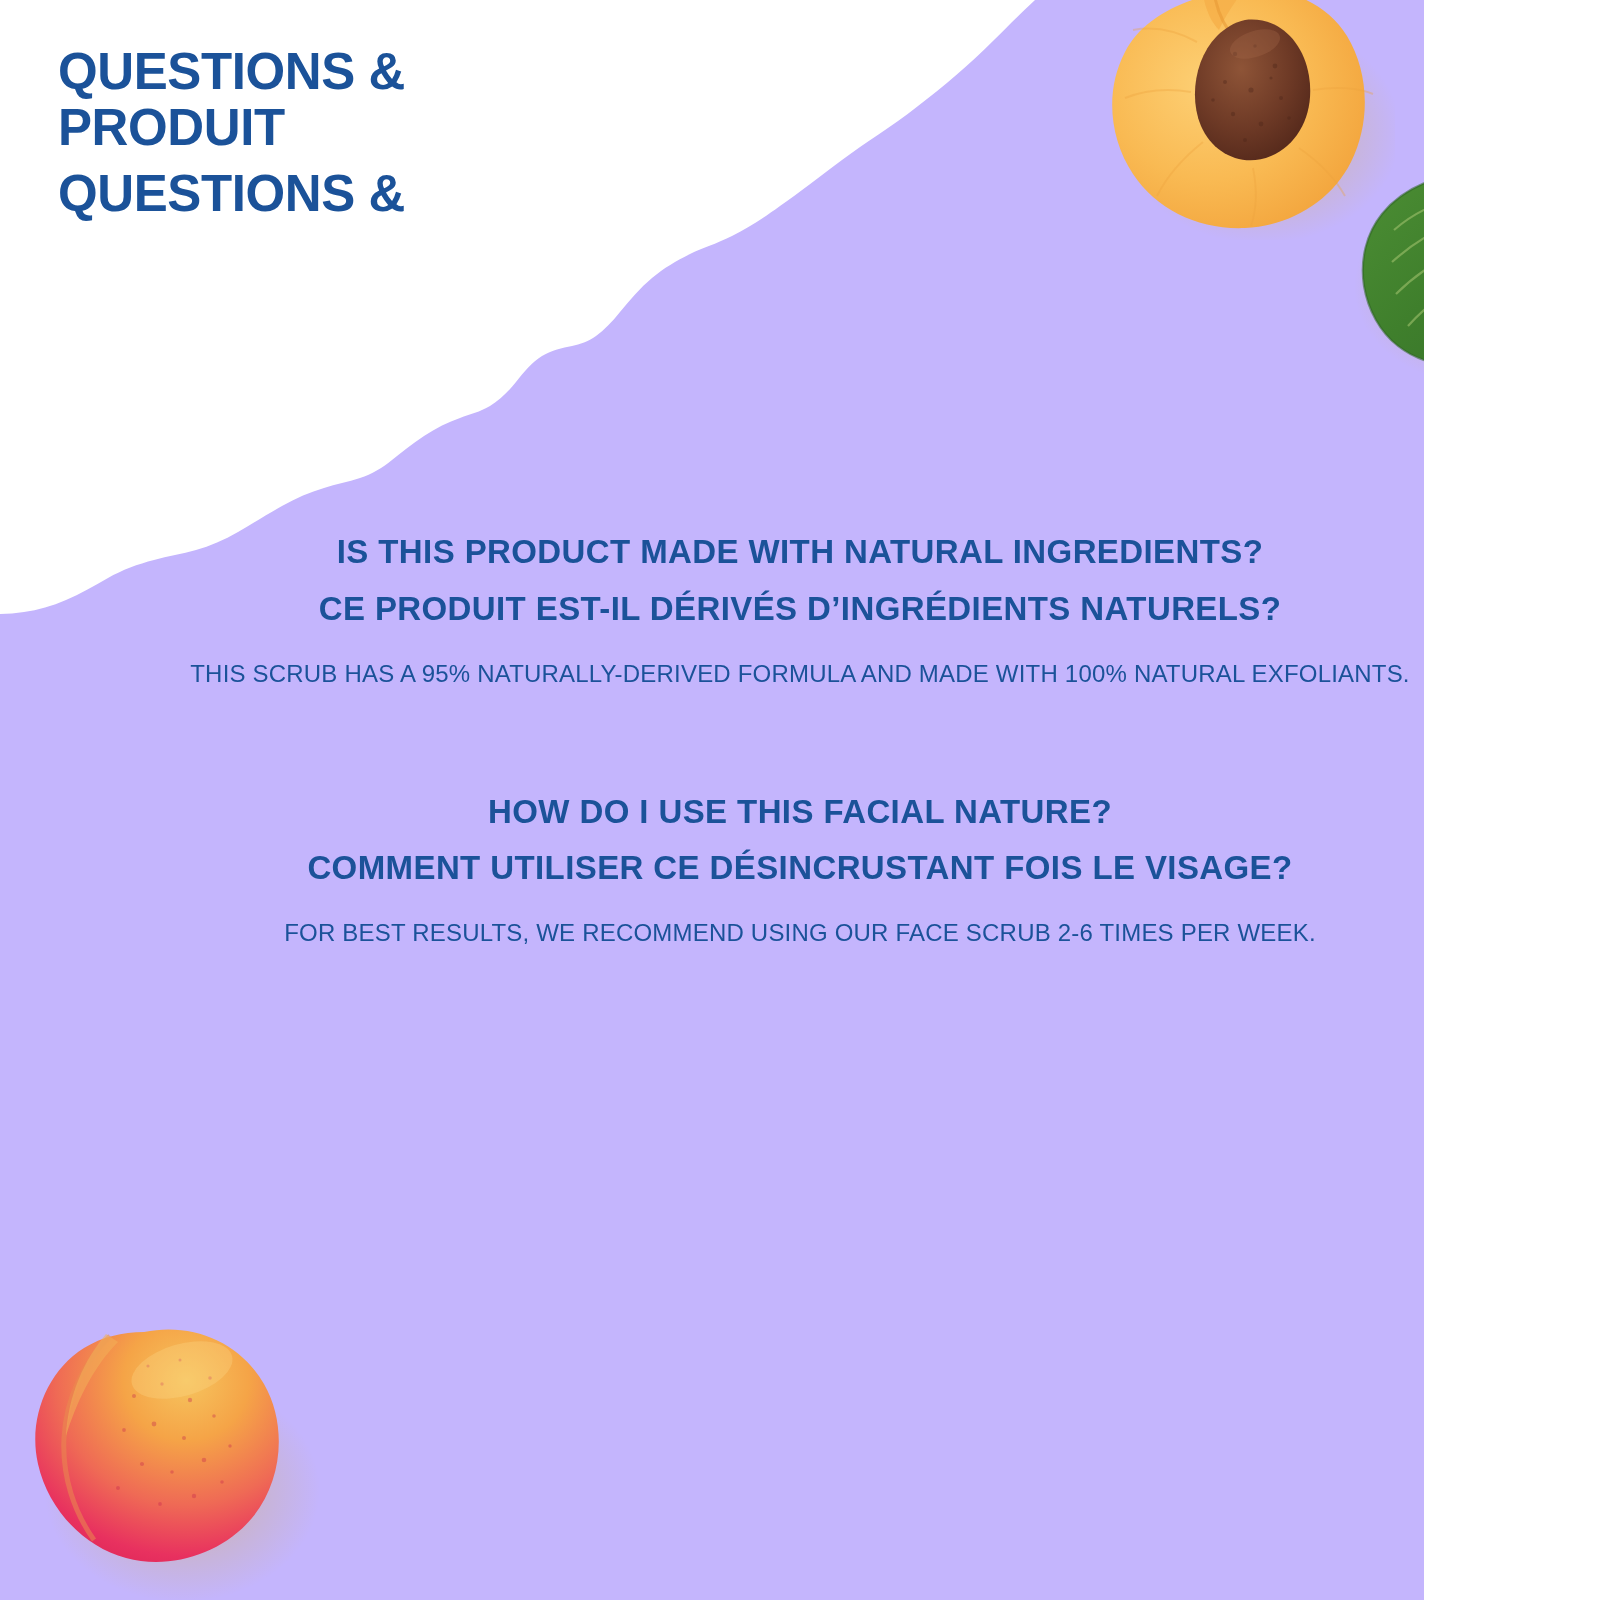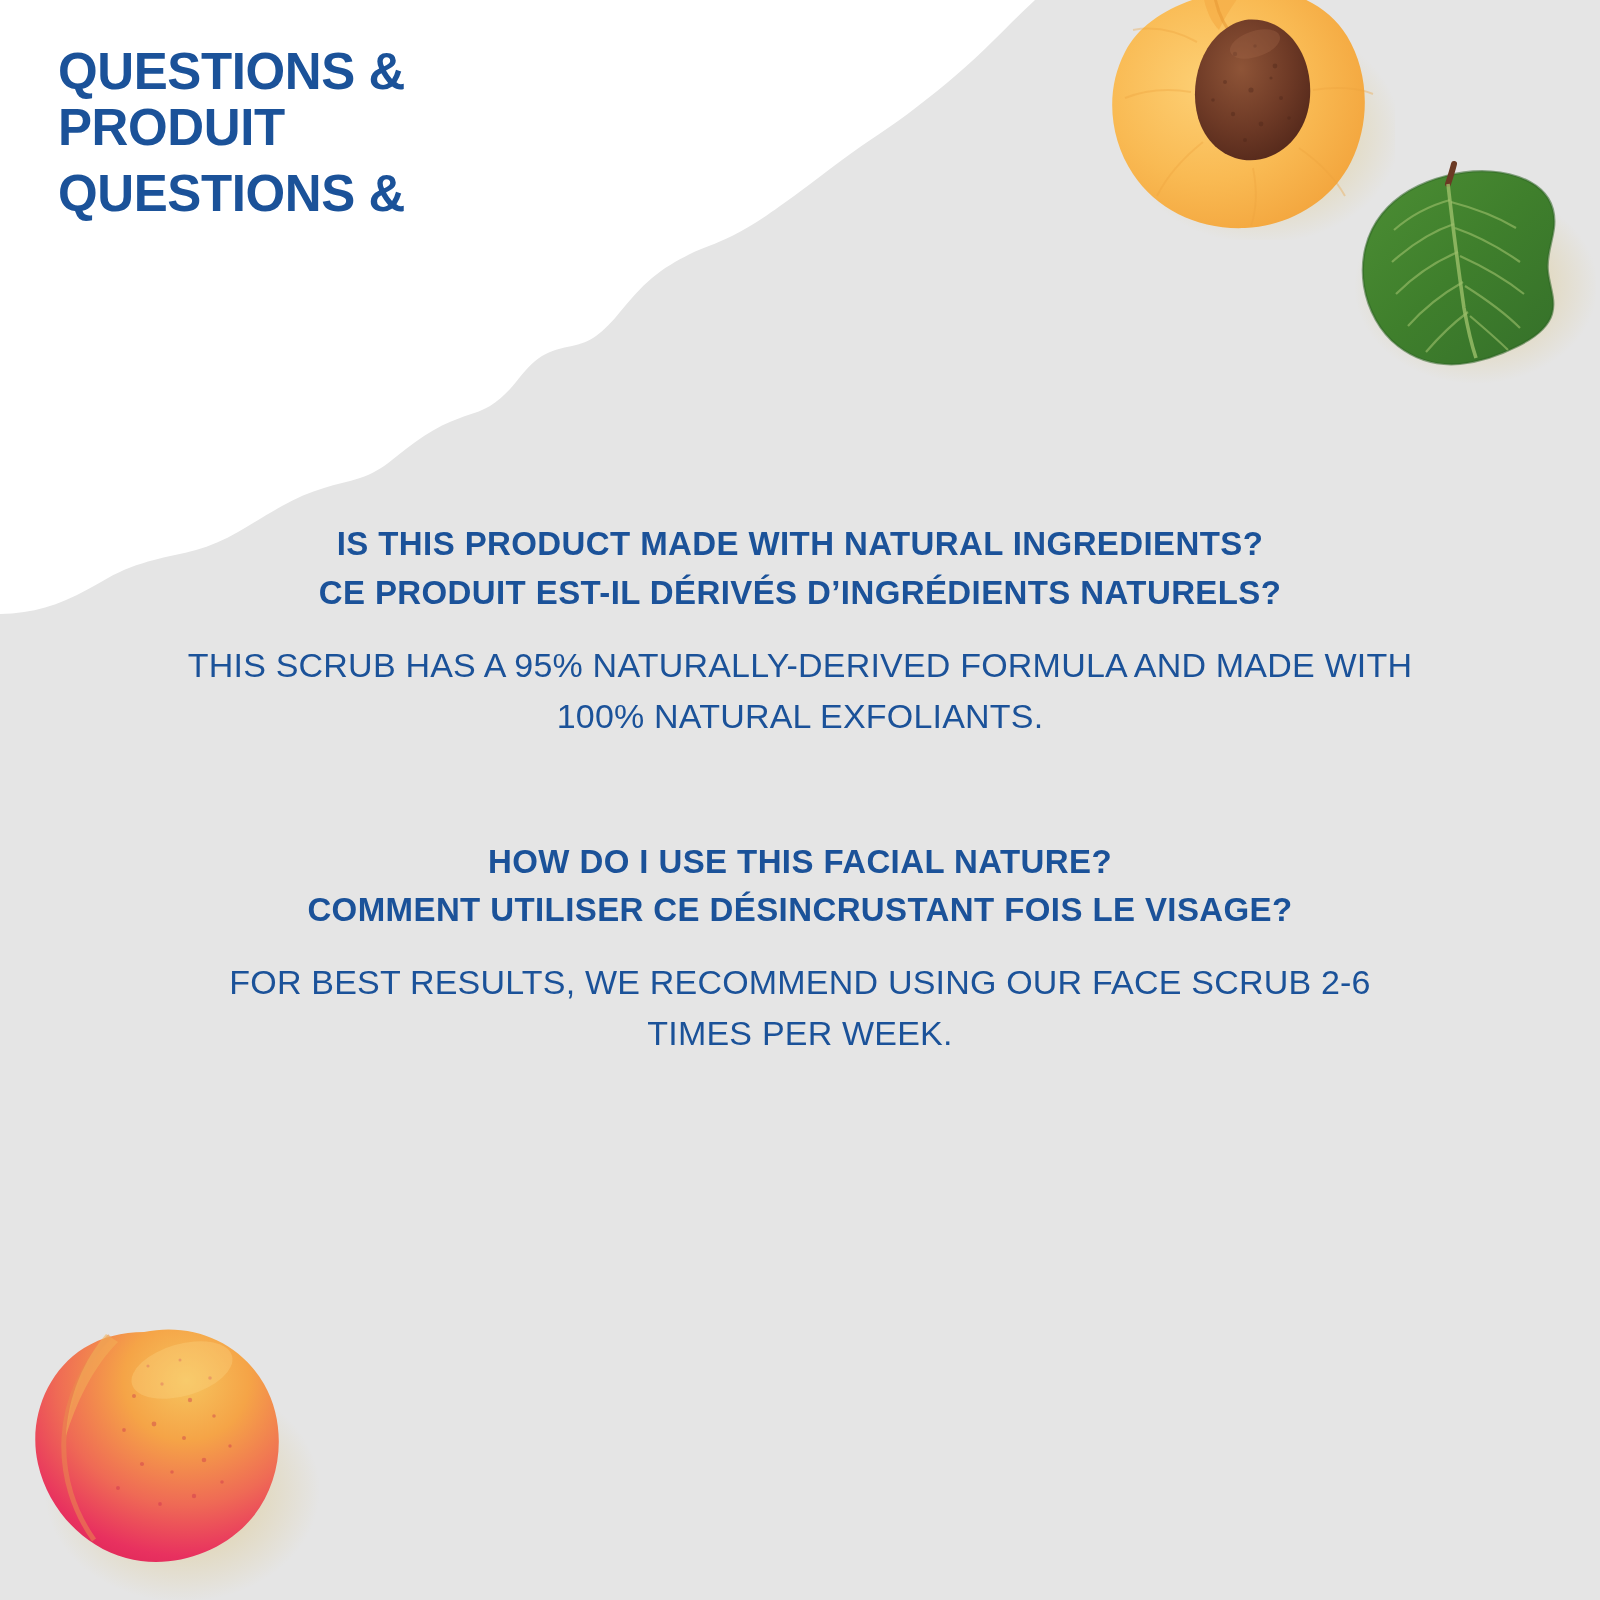--- a/index.html
+++ b/index.html
@@ -5,24 +5,24 @@
   html, body {
     margin: 0;
     padding: 0;
     background: #ffffff;
   }
   body {
     font-family: "Liberation Sans", sans-serif;
   }
   #poster {
     position: relative;
-    width: 1600px;
+    width: 1424px;
     height: 1600px;
     overflow: hidden;
-    background: #e5e5e5;
+    background: #c4b5fd;
   }
 
   
   .torn-paper {
     position: absolute;
     left: 0; top: 0;
     width: 1600px; height: 1600px;
     pointer-events: none;
   }
 
@@ -53,26 +53,26 @@
     color: #1B5299;
   }
   .qa-section { margin: 0 0 0 0; }
   .qa-section + .qa-section { margin-top: 96px; }
 
   .q-line {
     font-weight: bold;
     font-size: 33px;
     line-height: 1.48;
     letter-spacing: 0.4px;
-    margin: 0 auto;
+    margin: 8px auto;
     max-width: 1340px;
   }
   .a-para {
     font-weight: normal;
-    font-size: 34px;
+    font-size: 24px;
     line-height: 1.50;
     letter-spacing: 0.2px;
     margin: 22px auto 0 auto;
     max-width: 1240px;
   }
   .a-para.fr { margin-top: 34px; }
 
   
   .art { position: absolute; z-index: 10; pointer-events: none; }
   #apricot-half { left: 1085px; top: -18px; width: 310px; height: 258px; }

